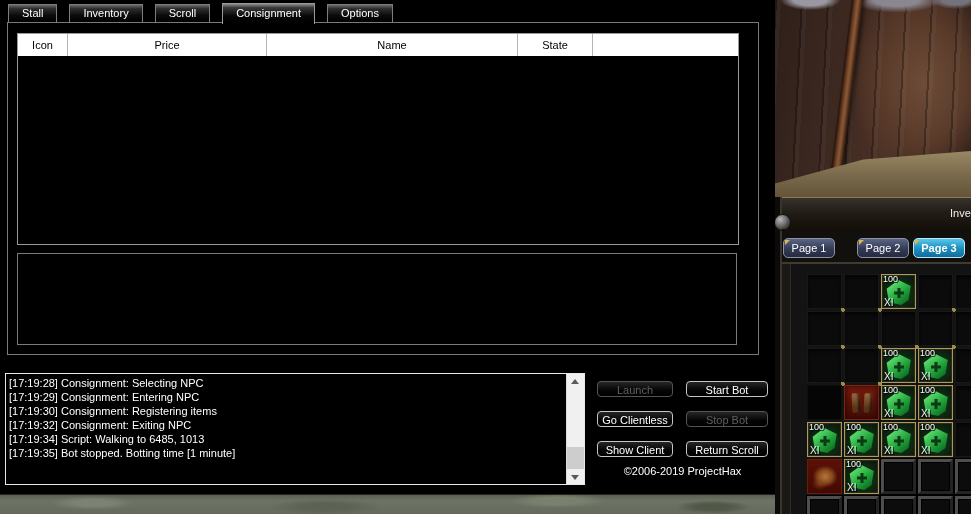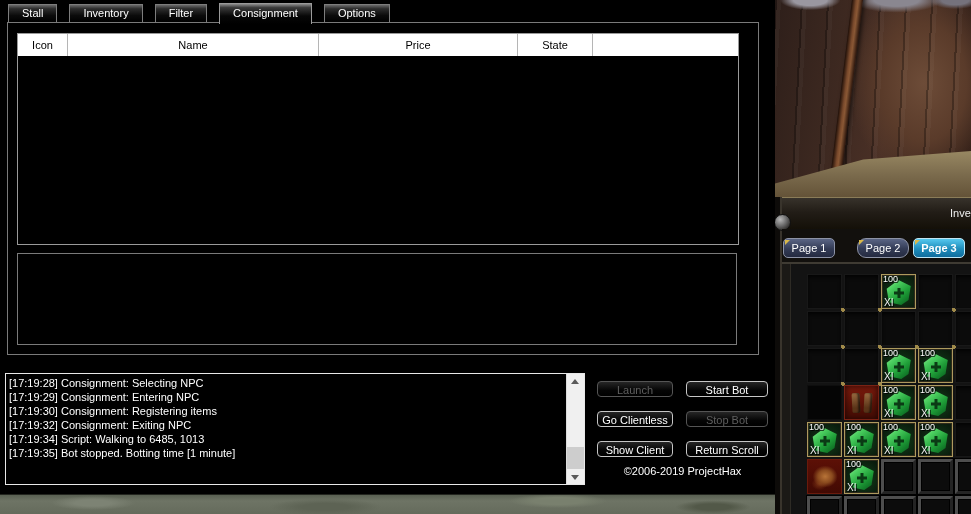--- a/index.html
+++ b/index.html
@@ -127,21 +127,21 @@
   </div>
 </div>
 
 <div class="inv">
   <div class="inv-title">
     <span class="txt">Inven</span>
   </div>
   <div class="hinge"></div>
   <div class="tabs-row">
       <div class="page-tab" style="left: 1px;"><div class="corner"></div><span>Page 1</span></div>
-      <div class="page-tab" style="left: 75px; border-radius: 9px;"><div class="corner"></div><span>Page 2</span></div>
+      <div class="page-tab" style="left: 75px;"><div class="corner"></div><span>Page 2</span></div>
       <div class="page-tab active" style="left: 131px;"><div class="corner"></div><span>Page 3</span></div>
     </div>
   <div class="grid-panel">
     <div class="grid">
         <div class="cell flat" style="left: 0px; top: 0px;">
           <div class="dot"></div>
         </div>
         <div class="cell flat" style="left: 37px; top: 0px;">
           <div class="dot"></div>
         </div>
@@ -246,30 +246,30 @@
         <div class="cell bevel" style="left: 111px; top: 222px;"></div>
         <div class="cell bevel" style="left: 148px; top: 222px;"></div>
       </div>
   </div>
 </div>
 
 <div class="bot">
   <div class="tab-strip">
       <div class="tab">Stall</div>
       <div class="tab">Inventory</div>
-      <div class="tab">Filter</div>
+      <div class="tab">Scroll</div>
       <div class="tab active">Consignment</div>
       <div class="tab">Options</div>
     </div>
   <div class="page-box">
     <div class="table">
       <div class="thead">
           <div class="hcell" style="width: 50px;">Icon</div>
+          <div class="hcell" style="width: 199px;">Price</div>
           <div class="hcell" style="width: 251px;">Name</div>
-          <div class="hcell" style="width: 199px;">Price</div>
           <div class="hcell" style="width: 75px;">State</div>
           <div class="hcell" style="width: 145px;"></div>
         </div>
     </div>
     <div class="listbox"></div>
   </div>
   <div class="log">
     <div class="log-lines">
         <div class="log-line">[17:19:28] Consignment: Selecting NPC</div>
         <div class="log-line">[17:19:29] Consignment: Entering NPC</div>

